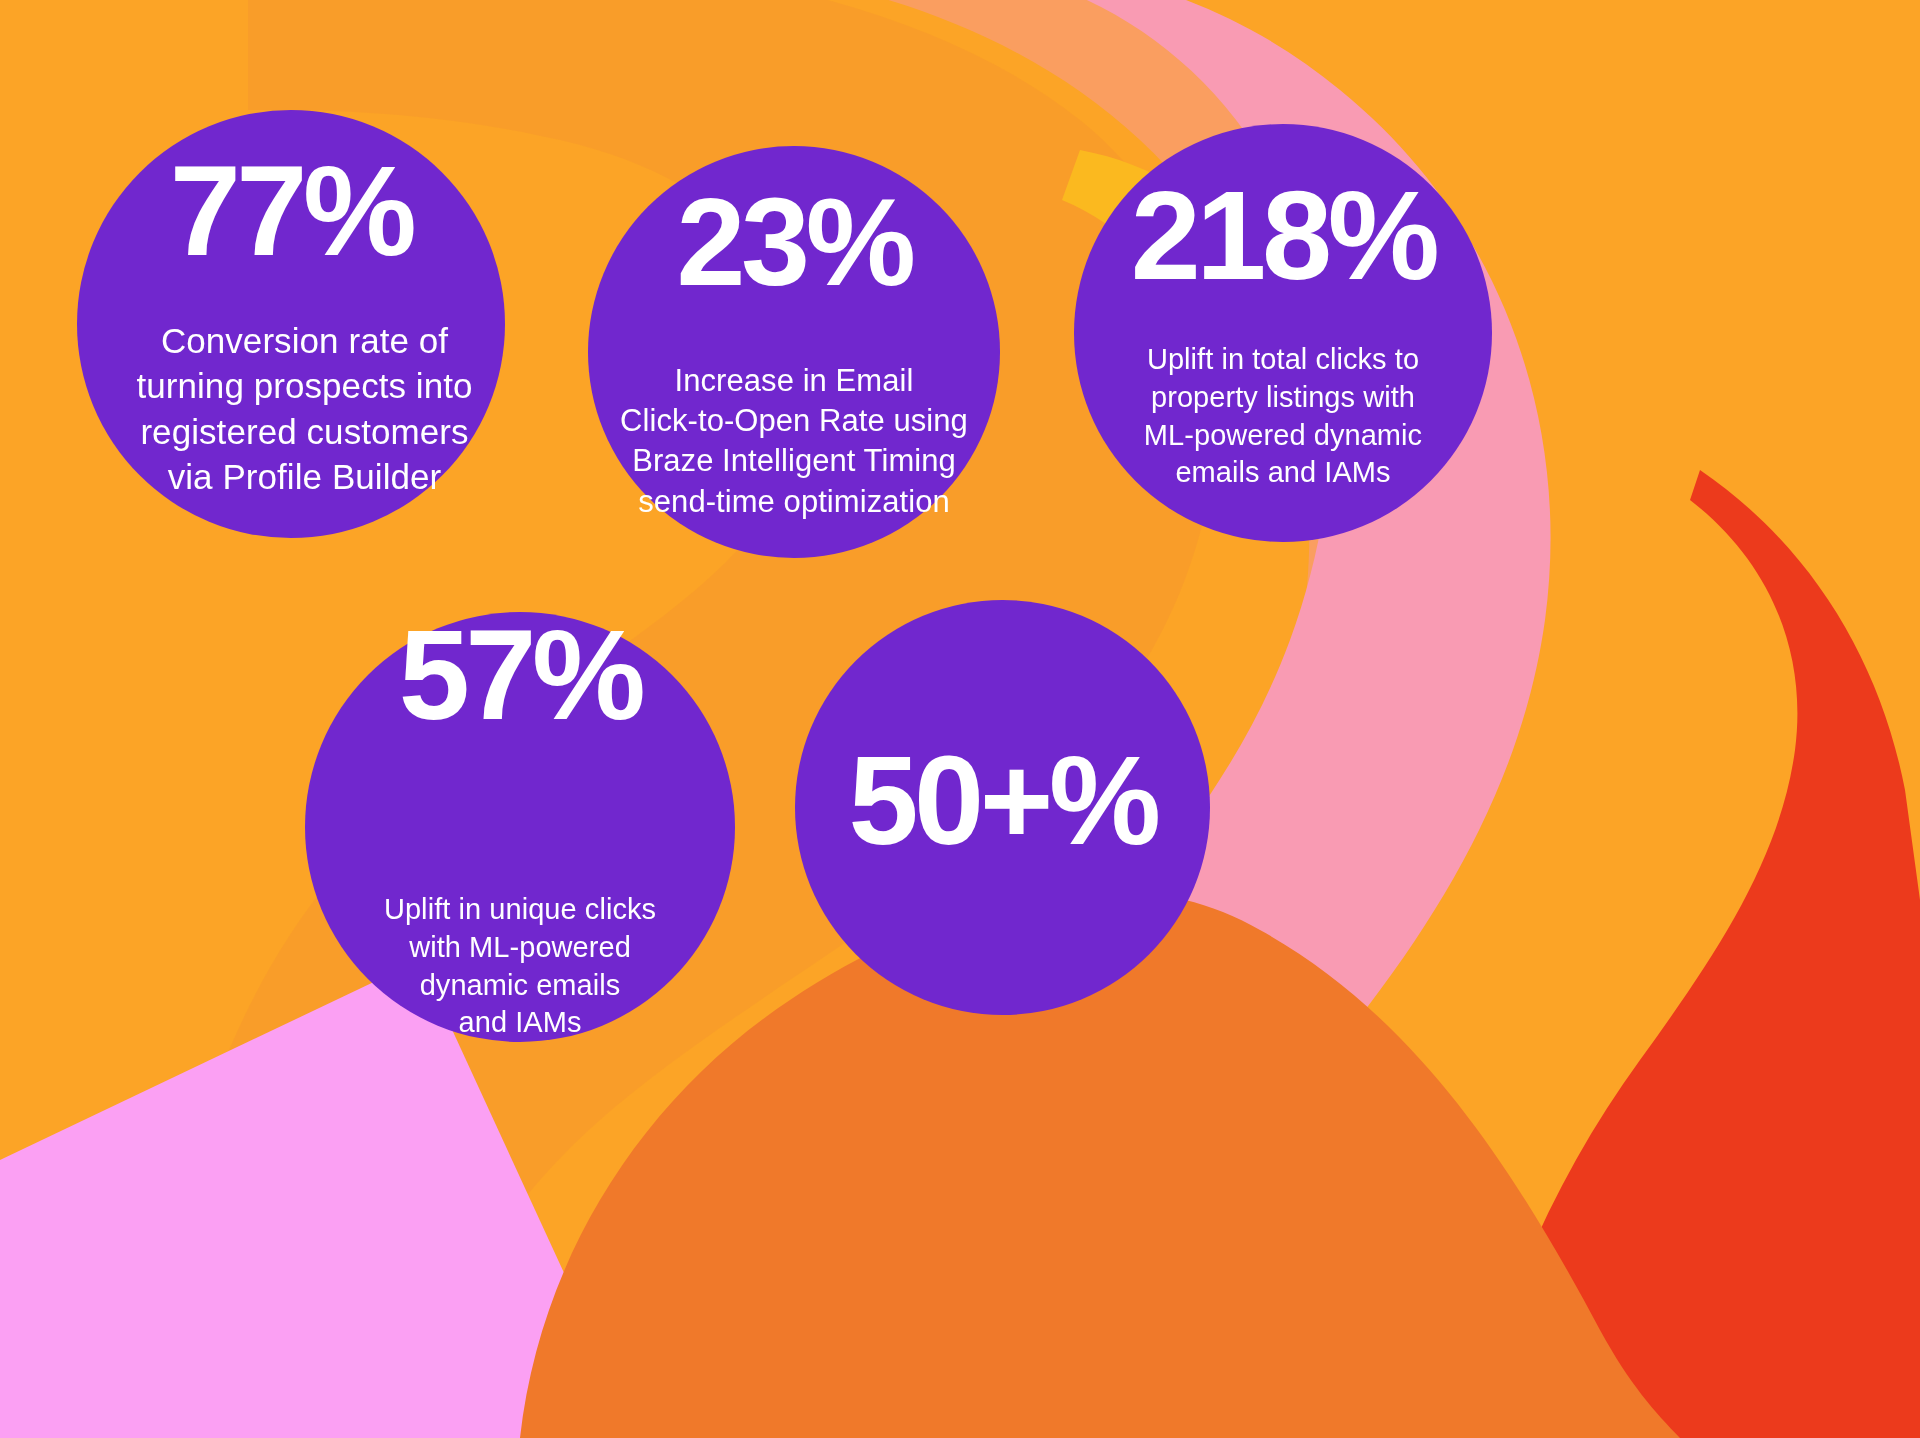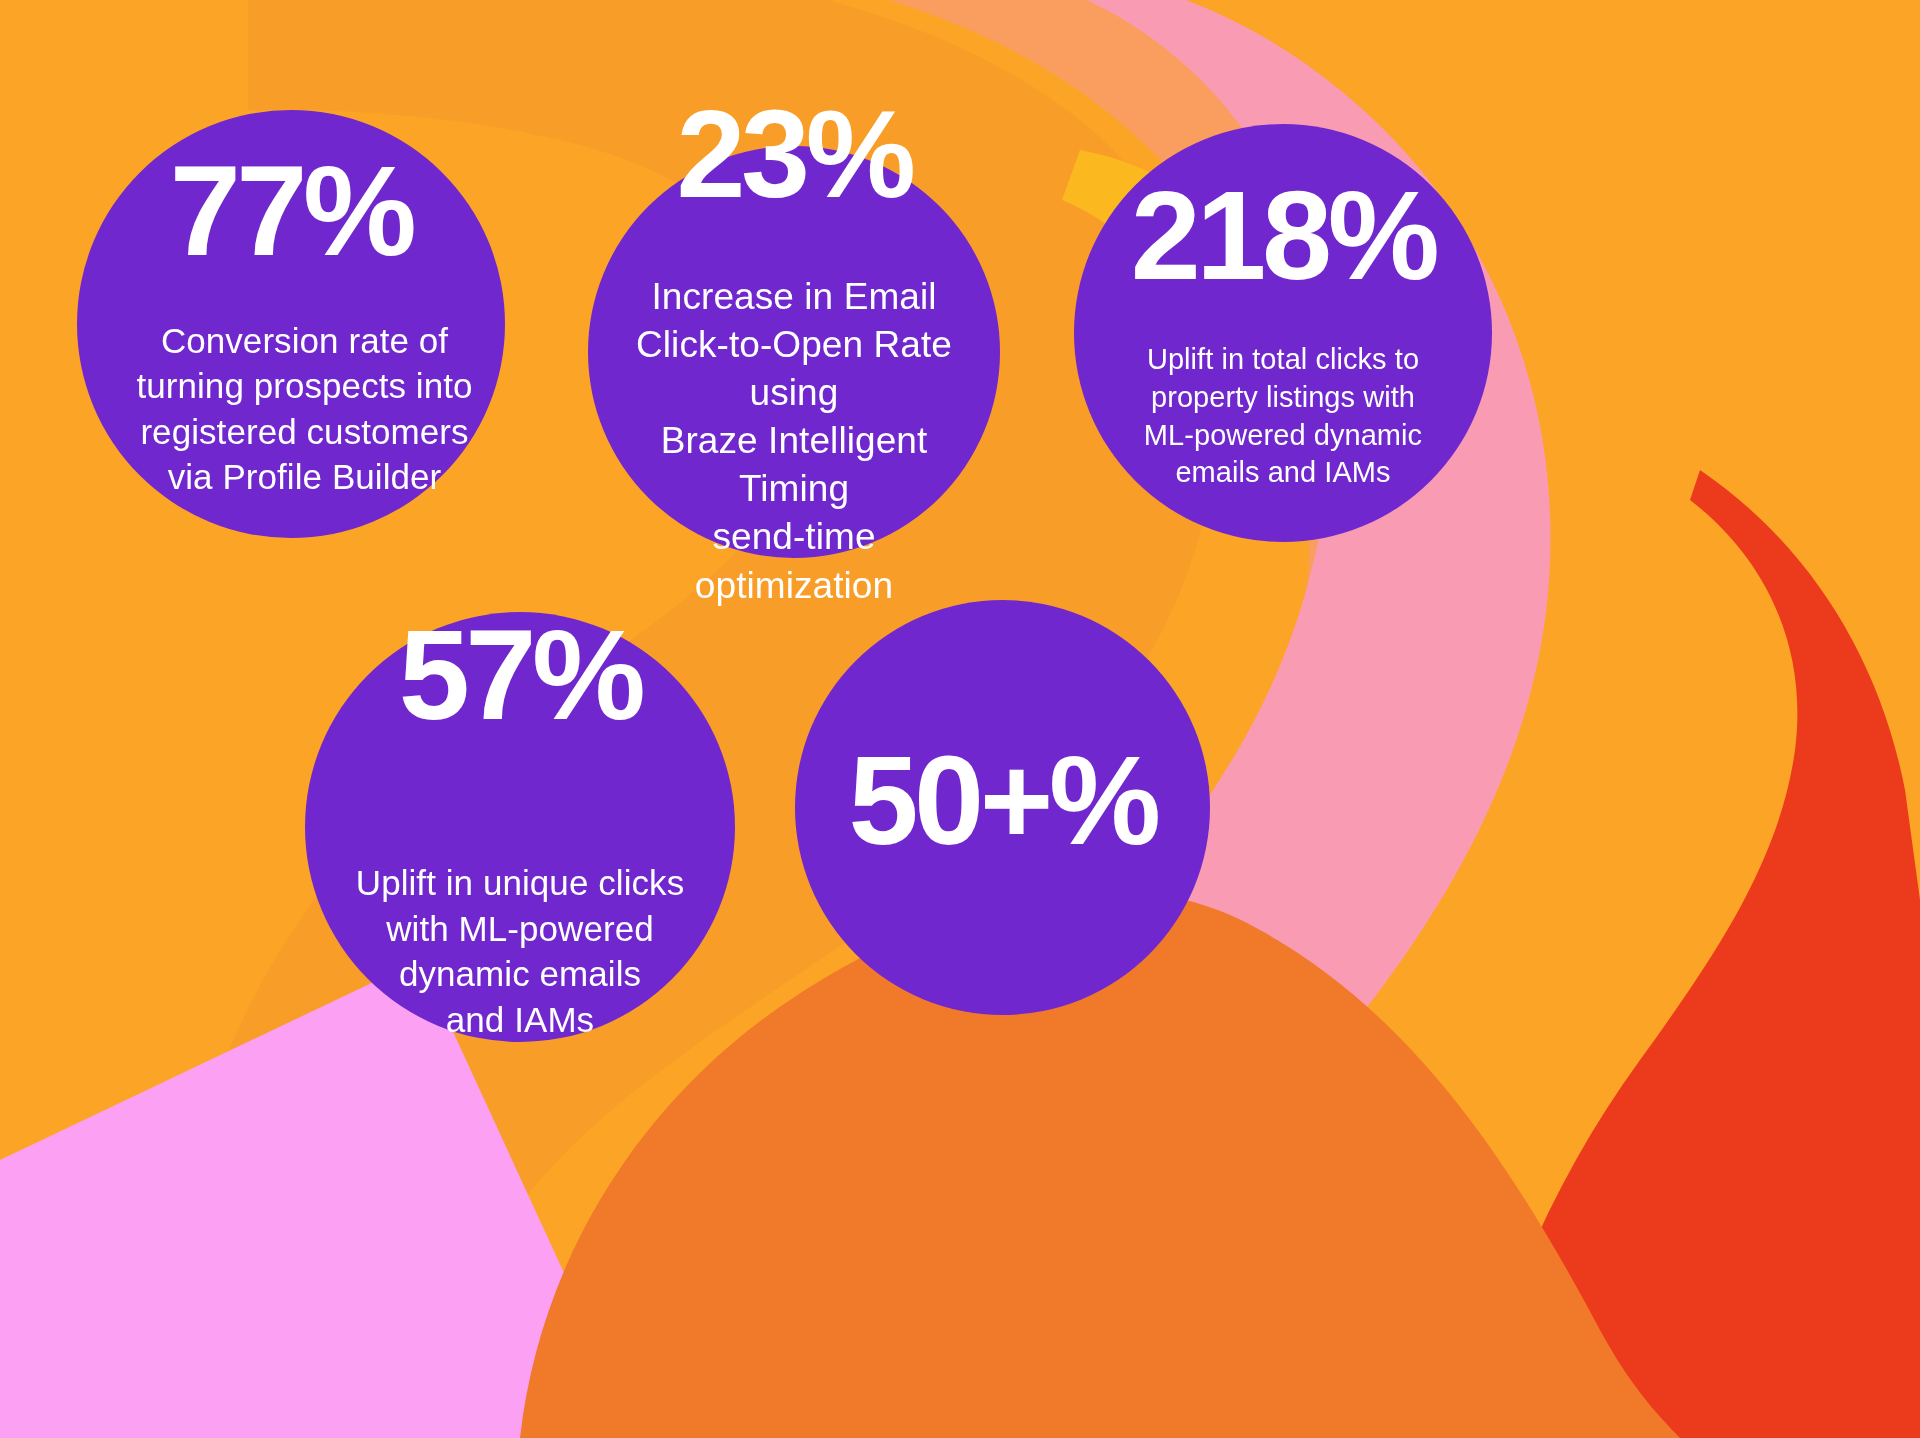--- a/index.html
+++ b/index.html
@@ -60,29 +60,29 @@
     white-space: pre-line;
   }
 
   
   #circle-1 { left: 77px;   top: 110px;  width: 428px; height: 428px; }
   #circle-1 .stat-value { font-size: 128px; margin-bottom: 10px; }
   #circle-1 .stat-desc  { font-size: 35px; line-height: 1.30; margin-left: 27px; }
 
   #circle-2 { left: 588px;  top: 146px;  width: 412px; height: 412px; }
   #circle-2 .stat-value { font-size: 124px; margin-bottom: 23px; }
-  #circle-2 .stat-desc  { font-size: 37px; line-height: 1.30; }
+  #circle-2 .stat-desc  { font-size: 31px; line-height: 1.30; }
 
   #circle-3 { left: 1074px; top: 124px;  width: 418px; height: 418px; }
   #circle-3 .stat-value { font-size: 126px; margin-bottom: 10px; }
   #circle-3 .stat-desc  { font-size: 29px; line-height: 1.30; }
 
   #circle-4 { left: 305px;  top: 612px;  width: 430px; height: 430px; justify-content: space-between; }
   #circle-4 .stat-value { font-size: 128px; margin-bottom: 12px; }
-  #circle-4 .stat-desc  { font-size: 35px; line-height: 1.30; }
+  #circle-4 .stat-desc  { font-size: 29px; line-height: 1.30; }
 
   #circle-5 { left: 795px;  top: 600px;  width: 415px; height: 415px; }
   #circle-5 .stat-value { font-size: 126px; margin-bottom: 14px; text-align: center; }
   #circle-5 .stat-desc  { font-size: 29px; line-height: 1.30; }
 </style>
 </head>
 <body>
 
 <div id="canvas">
 

